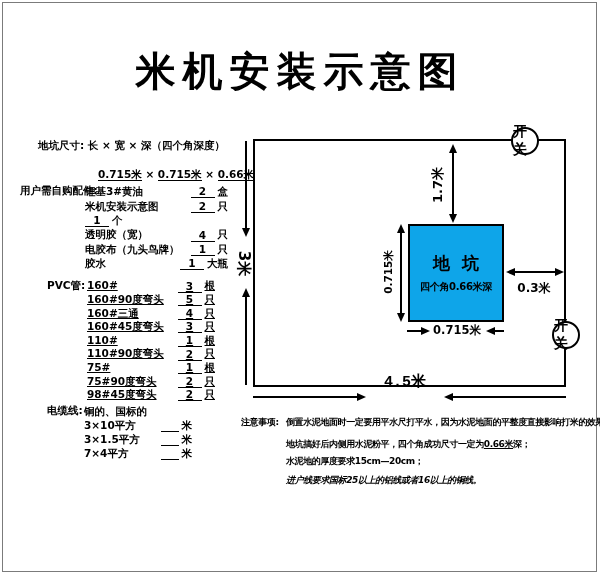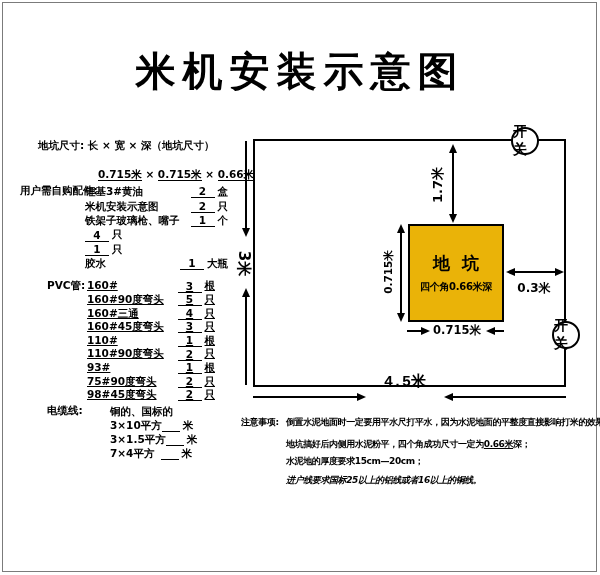--- a/index.html
+++ b/index.html
@@ -30,21 +30,21 @@
   #pit-size .l2 { margin-left:60px; margin-top:16px; white-space:nowrap; }
   .uv { border-bottom:1px solid #000; }
 
   #parts { left:20px; top:184px; width:208px; }
   #parts .row { padding-left:65px; height:14.4px; }
 
   #pvc { left:47px; top:279px; width:168px;text-decoration:underline; }
   #pvc .row { padding-left:40px; height:13.6px; }
 
   #cable { left:47px; top:404px; width:145px; }
-  #cable .row { padding-left:63px; height:14px; }
+  #cable .row { padding-left:37px; height:14px; }
 
   #air-switch { position:absolute; left:38px; top:462px; font-size:10.5px;
     white-space:nowrap; }
   #air-switch .qty { min-width:16px; }
 
   
   #notes { position:absolute; left:241px; top:414px; width:352px;
     font-size:9px; letter-spacing:-0.4px; }
   #notes .lbl { position:absolute; left:0; top:2px; white-space:nowrap; }
   #notes .nline { position:absolute; left:45px; white-space:nowrap; }
@@ -55,21 +55,21 @@
   .vl { position:absolute; width:2px; background:#000; }
   .ar { position:absolute; width:0; height:0; }
   .ar.r { border-top:4px solid transparent; border-bottom:4px solid transparent; border-left:9px solid #000; }
   .ar.l { border-top:4px solid transparent; border-bottom:4px solid transparent; border-right:9px solid #000; }
   .ar.u { border-left:4px solid transparent; border-right:4px solid transparent; border-bottom:9px solid #000; }
   .ar.d { border-left:4px solid transparent; border-right:4px solid transparent; border-top:9px solid #000; }
 
   #bigrect { position:absolute; left:253px; top:139px; width:313px; height:248px;
     border:2px solid #000; background:#fff; }
   #pitbox { position:absolute; left:408px; top:224px; width:96px; height:98px;
-    border:2px solid #000; background:#eab308; display:flex; flex-direction:column;
+    border:2px solid #000; background:#0ea5e9; display:flex; flex-direction:column;
     align-items:center; justify-content:center; z-index:2; }
   #pitbox .pname { font-size:17px; white-space:pre; }
   #pitbox .pdepth { font-size:10px; margin-top:5px; white-space:nowrap;
     letter-spacing:-0.3px; }
 
   .dimlab { position:absolute; text-align:center; white-space:nowrap; }
   #lab-3m   { left:221px; top:254px; width:44px; font-size:15px; transform:rotate(90deg); }
   #lab-45m  { left:366px; top:372px; width:78px; font-size:15px;font-family:Liberation Mono, monospace; }
   #lab-17m  { left:416px; top:176px; width:44px; font-size:13px; transform:rotate(-90deg); }
   #lab-03m  { left:506px; top:280px; width:56px; font-size:12px; }
@@ -86,21 +86,21 @@
 <body>
 
 <div class="page">
   <div class="frame"></div>
 
   <div class="title">米机安装示意图</div>
 
   <div class="blk" id="pit-size">
     <div class="l1">
       <span>地坑尺寸:</span>
-      <span>长 × 宽 × 深（地坑尺寸）</span>
+      <span>长 × 宽 × 深（四个角深度）</span>
     </div>
     <div class="l2">
       <span class="uv">0.715米</span>
       <span>×</span>
       <span class="uv">0.715米</span>
       <span>×</span>
       <span class="uv">0.66米</span>
     </div>
   </div>
 
@@ -111,29 +111,30 @@
         <span class="iname">锂基3#黄油</span>
         <span class="qty">2</span>
         <span class="unit">盒</span>
       </div>
       <div class="row">
         <span class="iname">米机安装示意图</span>
         <span class="qty">2</span>
         <span class="unit">只</span>
       </div>
       <div class="row">
-        <span class="iname">铁架子玻璃枪、嘴子</span>
         <span class="qty">1</span>
         <span class="unit">个</span>
       </div>
       <div class="row">
+        <span class="iname">透明胶（宽）</span>
         <span class="qty">4</span>
         <span class="unit">只</span>
       </div>
       <div class="row">
+        <span class="iname">电胶布（九头鸟牌）</span>
         <span class="qty">1</span>
         <span class="unit">只</span>
       </div>
       <div class="row">
         <span class="iname">胶水</span>
         <span class="qty">1</span>
         <span class="unit">大瓶</span>
       </div>
     </div>
   </div>
@@ -165,21 +166,21 @@
         <span class="iname">110#</span>
         <span class="qty">1</span>
         <span class="unit">根</span>
       </div>
       <div class="row">
         <span class="iname">110#90度弯头</span>
         <span class="qty">2</span>
         <span class="unit">只</span>
       </div>
       <div class="row">
-        <span class="iname">93#</span>
+        <span class="iname">75#</span>
         <span class="qty">1</span>
         <span class="unit">根</span>
       </div>
       <div class="row">
         <span class="iname">75#90度弯头</span>
         <span class="qty">2</span>
         <span class="unit">只</span>
       </div>
       <div class="row">
         <span class="iname">98#45度弯头</span>

